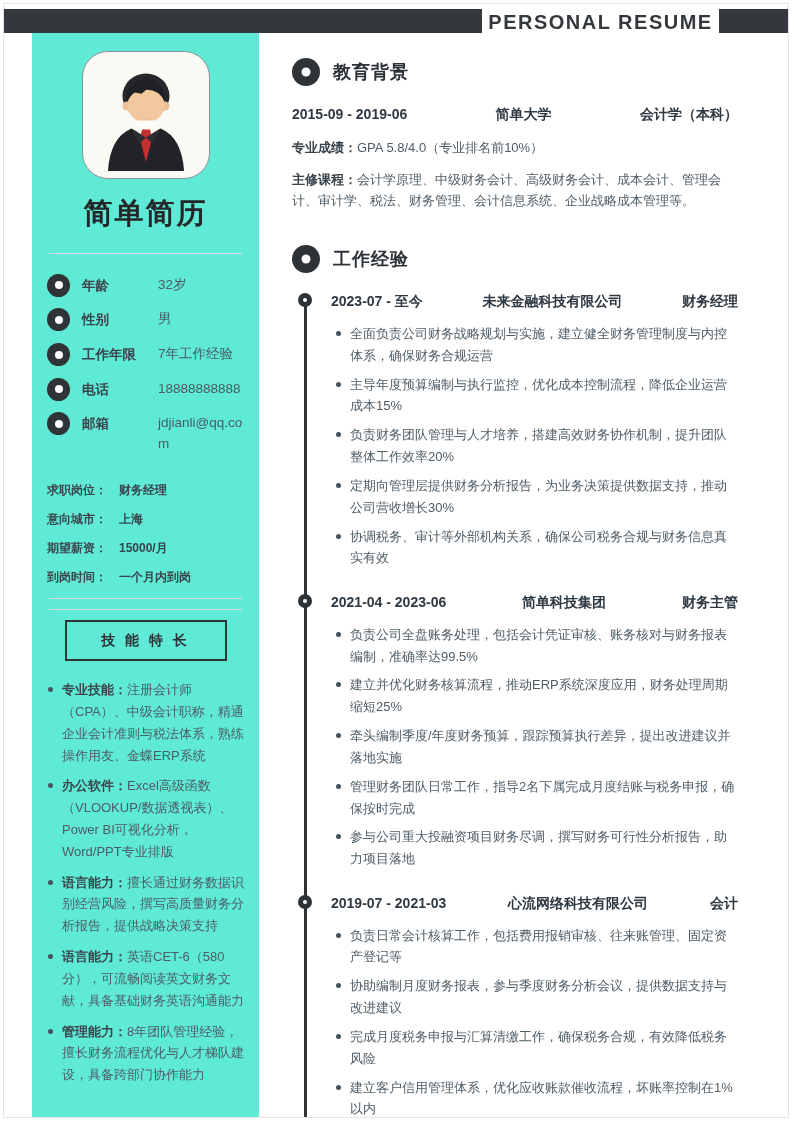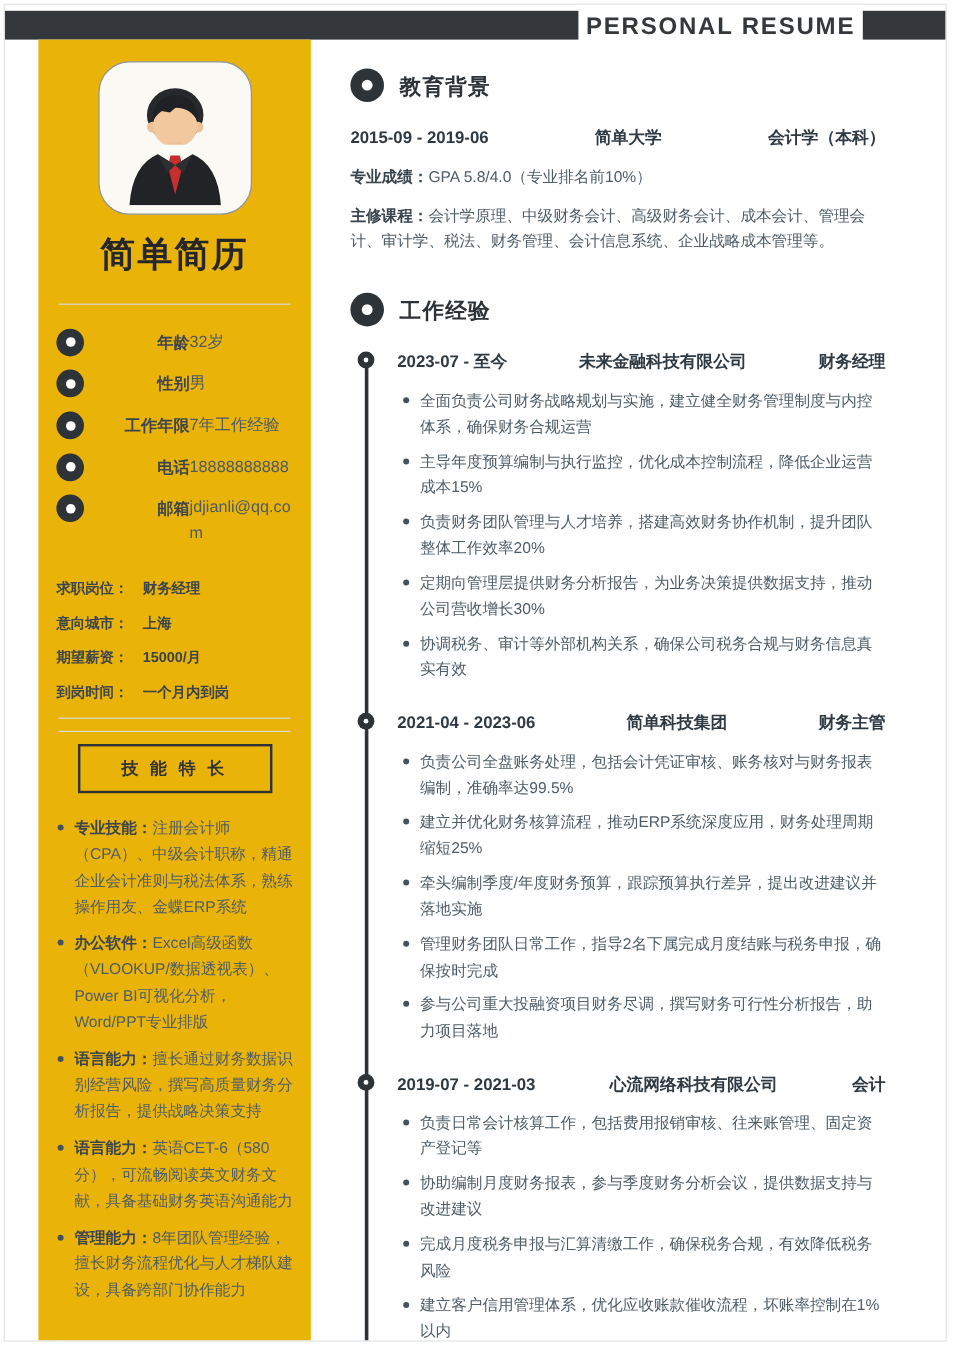--- a/index.html
+++ b/index.html
@@ -16,39 +16,39 @@
   .topbar { position:absolute; top:5px; left:0; width:100%; height:24px; background:#34383c; }
   .topbar-label {
     position:absolute; top:0; left:478px; width:237px; height:37px; background:#fff; z-index:2;
     display:flex; align-items:center; justify-content:center;
     font-size:20px; font-weight:bold; color:#34383c; letter-spacing:1.5px;
   }
   .body-wrap { position:absolute; top:29px; left:0; right:0; bottom:0; display:flex; }
 
   
   .sidebar {
-    flex:none; width:227px; margin-left:28px; background:#eab308;
+    flex:none; width:227px; margin-left:28px; background:#5eead4;
     padding:16px 15px 0 15px; box-sizing:border-box; overflow:hidden;
   }
   .photo-card {
     width:126px; height:126px; margin:2px auto 0; background:#faf9f4;
     border:1px solid #8d9499; border-radius:26px;
     display:flex; align-items:center; justify-content:center; overflow:hidden;
   }
   .name {
     margin:16px 0 0; text-align:center; font-size:29px; font-weight:bold;
     color:#24262a; letter-spacing:2px; line-height:1.3;
   }
   .divider { border:0; border-top:1px solid #d9dbdd; margin:20px 2px; }
   .divider.thin { margin:10px 2px; }
 
   ul { list-style:none; margin:0; padding:0; }
   .info-list { margin-top:2px; }
   .info-list li { display:flex; align-items:flex-start; margin-bottom:11px; }
-  .info-label { font-weight:bold; color:#3c454d; width:76px; margin-left:12px; padding-top:1px; flex:none; font-size:13.5px;text-align:right; }
+  .info-label { font-weight:bold; color:#3c454d; width:76px; margin-left:12px; padding-top:1px; flex:none; font-size:13.5px; }
   .info-value { flex:1; color:#4c5a64; padding-top:1px; word-break:break-all; line-height:1.5; font-size:13.5px; }
 
   .intent-list { margin-top:26px; }
   .intent-list li { display:flex; margin-bottom:9px; font-weight:bold; font-size:12px; }
   .intent-label { color:#3c454d; flex:none; }
   .intent-value { color:#39434b; margin-left:12px; }
 
   .skills-box {
     width:158px; margin:6px auto 18px; border:2px solid #2e3337; background:transparent;
     text-align:center; padding:7px 0; font-weight:bold; font-size:14px;
@@ -63,21 +63,21 @@
   .donut::after { content:""; position:absolute; background:#fff; border-radius:50%; top:50%; left:50%; transform:translate(-50%,-50%); }
   .icon-info { width:23px; height:23px; }
   .icon-info::after { width:8px; height:8px; }
   .sec-icon { width:28px; height:28px; }
   .sec-icon::after { width:9px; height:9px; }
   .job-dot { position:absolute; left:6px; top:3px; width:14px; height:14px; }
   .job-dot::after { width:4px; height:4px; }
 
   
   .main { flex:1; padding:24px 50px 0 33px; box-sizing:border-box; overflow:hidden; }
-  .sec-head { display:flex; gap:13px; margin:0 0 16px; }
+  .sec-head { display:flex; align-items:center; gap:13px; margin:0 0 16px; }
   .sec-head h2 { margin:0; font-size:18px; color:#2c3237; letter-spacing:1px; }
   .edu-row { display:flex; justify-content:space-between; font-weight:bold; font-size:14px; color:#2f3942; margin:2px 0 10px; }
   .para { margin:0 0 10px; }
   .para b { color:#3a444d; }
 
   .exp-section { margin-top:32px; }
   .jobs { position:relative; margin-top:4px; }
   .jobs::before { content:""; position:absolute; left:12px; top:14px; bottom:2px; width:2.5px; background:#2e3337; }
   .job { position:relative; padding-left:39px; margin-bottom:22px; }
   .job:last-child { margin-bottom:0; }

